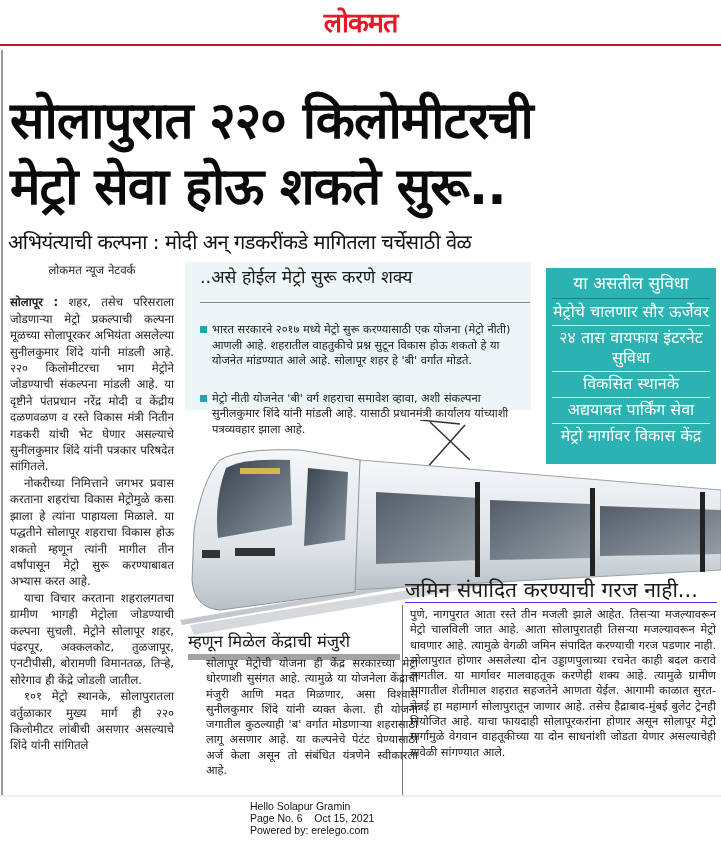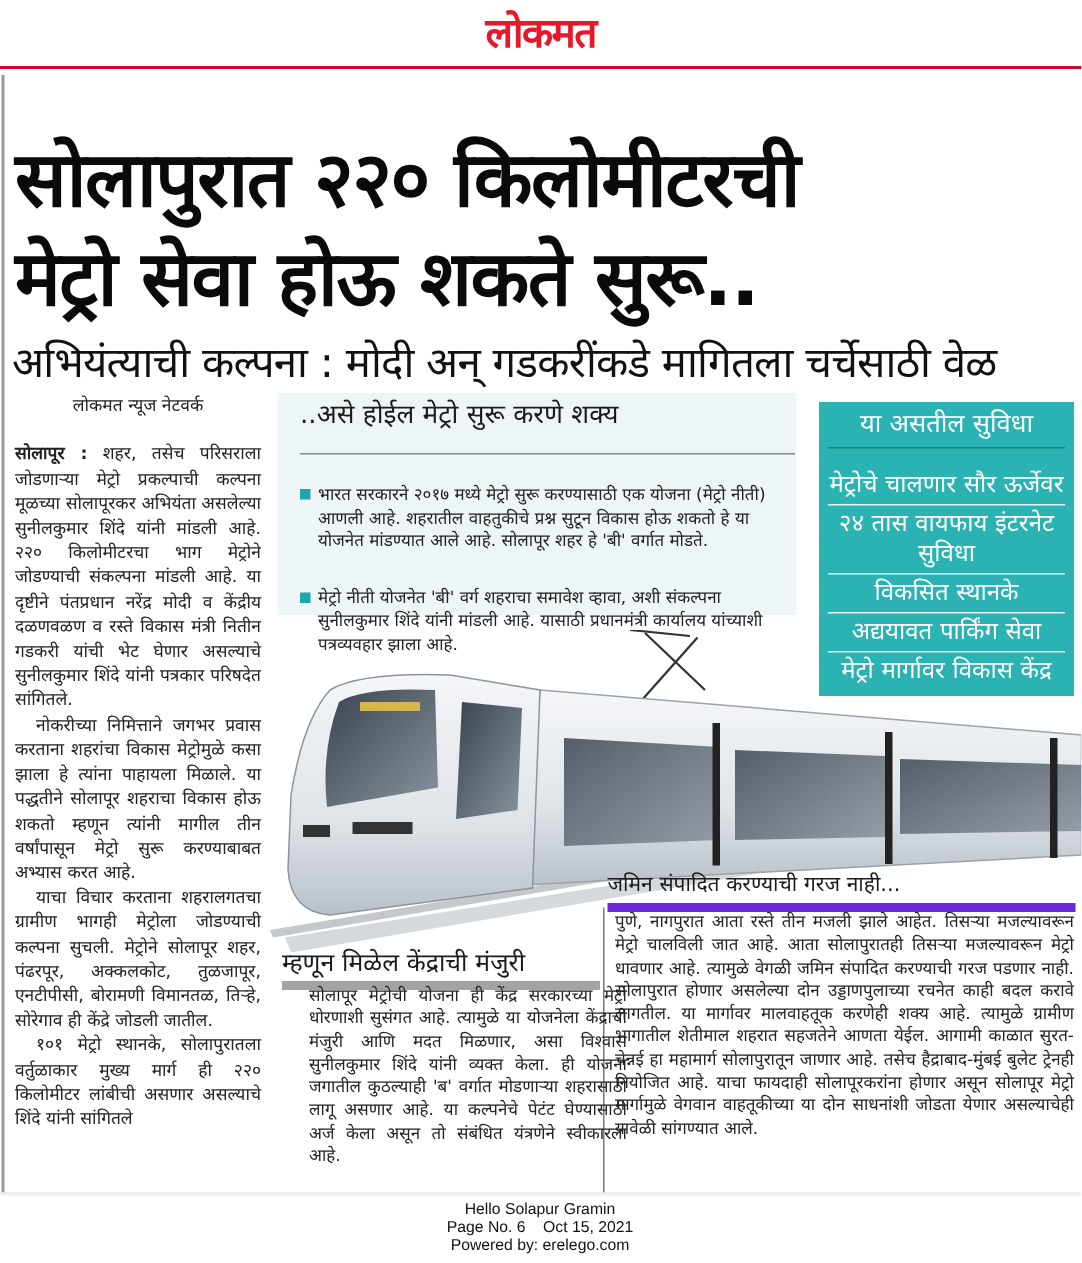--- a/index.html
+++ b/index.html
@@ -7,57 +7,57 @@
   body { font-family: "DejaVu Sans", sans-serif; color: #1a1a1a; position: relative; }
 
   .masthead { position: absolute; left: 0; top: 0; width: 721px; height: 46px; border-bottom: 2px solid #c8102e; text-align: center; }
   .logo { display: inline-block; margin-top: 8px; font-family: "DejaVu Sans", sans-serif; font-weight: bold; font-size: 27px; color: #e5192a; letter-spacing: -1px; line-height: 30px; }
 
   .left-rule { position: absolute; left: 1px; top: 50px; width: 2px; height: 745px; background: #999; }
 
   .headline { position: absolute; left: 10px; top: 47px; width: 705px; font-family: "DejaVu Sans", sans-serif; font-weight: bold; font-size: 51px; line-height: 66px; color: #0a0a0a; letter-spacing: -1px; margin-top: 41px; }
   .headline div { white-space: nowrap; }
 
-  .subhead { position: absolute; left: 8px; top: 225px; width: 710px; font-size: 28px; line-height: 34px; color: #111; white-space: nowrap; letter-spacing: -0.5px; }
+  .subhead { position: absolute; left: 8px; top: 225px; width: 710px; font-size: 20px; line-height: 34px; color: #111; white-space: nowrap; letter-spacing: -0.5px; }
 
   
   .col-left { position: absolute; left: 10px; top: 262px; width: 164px; font-size: 11.6px; line-height: 16.4px; text-align: justify; color: #222; }
   .byline { text-align: center; font-size: 11.6px; margin-bottom: 16px; }
   .col-left p { text-indent: 0; }
   .col-left p + p { text-indent: 14px; }
   .dateline { font-weight: bold; }
 
   
   .panel-bg { position: absolute; left: 185px; top: 262px; width: 346px; height: 148px; background: #eef5f6; }
   .panel-title { position: absolute; left: 200px; top: 264px; width: 330px; font-size: 17.5px; line-height: 26px; border-bottom: 1px solid #888; padding-bottom: 12px; white-space: nowrap; }
   .bullets { position: absolute; left: 200px; top: 300px; width: 322px; font-size: 11.3px; line-height: 15.5px; color: #222; }
   .bullets li { list-style: none; position: relative; padding-left: 12px; margin-bottom: 4px; margin-top: 22px; }
   .bullet-sq { position: absolute; left: 0; top: 4px; width: 7px; height: 7px; background: #1fa5ac; }
 
   
   .facilities { position: absolute; left: 546px; top: 268px; width: 170px; height: 196px; background: #2bb3b3; color: #fff; text-align: center; padding: 2px 6px; }
-  .fac-title { font-size: 17px; line-height: 26px; border-bottom: 1px solid #1e7f80; padding-bottom: 2px; margin-bottom: 12px; }
+  .fac-title { font-size: 17px; line-height: 26px; border-bottom: 1px solid #1e7f80; padding-bottom: 2px; margin-bottom: 1px; }
   .fac-item { font-size: 16px; line-height: 20px; padding: 2px 0 3px; border-bottom: 1px solid #e6f7f7; }
   .fac-item:last-child { border-bottom: none; }
 
   
   .train { position: absolute; left: 180px; top: 420px; width: 541px; height: 215px; }
 
   
-  .land-title { position: absolute; left: 405px; top: 578px; width: 312px; font-size: 14px; line-height: 24px; border-bottom: 6px solid #6d28d9; white-space: nowrap; }
+  .land-title { position: absolute; left: 405px; top: 578px; width: 312px; font-size: 21px; line-height: 24px; border-bottom: 1px solid #6d28d9; white-space: nowrap; }
   .land-rule { position: absolute; left: 402px; top: 605px; width: 1px; height: 190px; background: #777; }
   .land-body { position: absolute; left: 410px; top: 607px; width: 306px; font-size: 11.3px; line-height: 15.3px; color: #222; text-align: justify; }
 
   
   .appr-title { position: absolute; left: 188px; top: 630px; width: 212px; font-size: 16.5px; line-height: 24px; border-bottom: 6px solid #a3a3a3; white-space: nowrap; }
   .appr-body { position: absolute; left: 206px; top: 656px; width: 212px; font-size: 11.3px; line-height: 15.3px; color: #222; text-align: justify; }
 
   .bottom-shadow { position: absolute; left: 0; top: 795px; width: 721px; height: 3px; background: linear-gradient(#e5e5e5, #fff); }
 
-  .footer { position: absolute; left: 250px; top: 800px; width: 220px; text-align: center; font-family: "Liberation Sans", sans-serif; font-size: 10.5px; line-height: 12px; color: #111; }
+  .footer { position: absolute; left: 250px; top: 800px; width: 220px; font-family: "Liberation Sans", sans-serif; font-size: 10.5px; line-height: 12px; color: #111; }
 </style>
 </head>
 <body>
 
 <div class="masthead">
   <span class="logo">लोकमत</span>
 </div>
 
 <div class="left-rule"></div>
 

